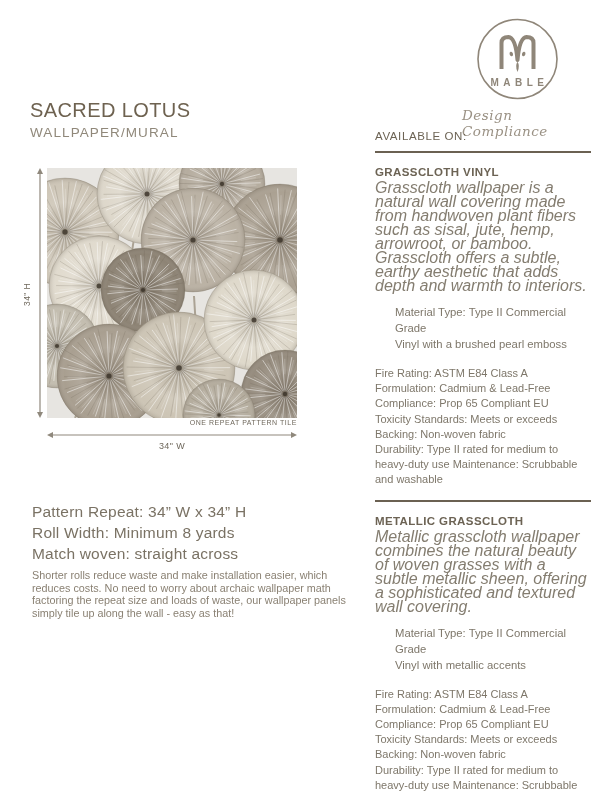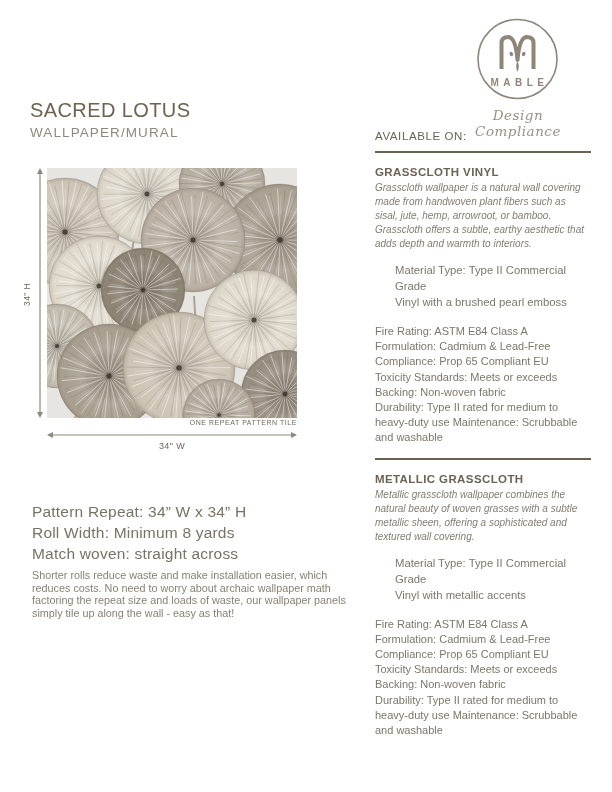--- a/index.html
+++ b/index.html
@@ -6,21 +6,21 @@
   body{
     width:612px;height:792px;position:relative;background:#ffffff;
     font-family:"Liberation Sans",sans-serif;overflow:hidden;
     -webkit-font-smoothing:antialiased;
   }
   
   .title-block{position:absolute;left:30px;top:99px;}
   .doc-title{font-size:20px;font-weight:normal;letter-spacing:.4px;color:#6e6250;}
   .doc-subtitle{font-size:13.5px;letter-spacing:1.1px;color:#90887a;margin-top:3px;}
   
-  .logo{position:absolute;left:462px;top:16px;width:112px;text-align:center;}
+  .logo{position:absolute;left:462px;top:16px;width:112px;text-align:left;}
   .logo svg{display:block;margin:0 auto;}
   .logo-tagline{
     font-family:"DejaVu Serif","Liberation Serif",serif;font-style:italic;
     font-size:13.5px;color:#9a9184;margin-top:3px;letter-spacing:.5px;
   }
   
   .tile{position:absolute;left:47px;top:168px;width:250px;height:250px;}
   .tile svg{display:block;}
   .v-arrow{position:absolute;left:36px;top:168px;}
   .h-arrow{position:absolute;left:47px;top:431px;}
@@ -39,21 +39,21 @@
   
   .specs-left{position:absolute;left:32px;top:501px;width:330px;}
   .spec-line{font-size:15.5px;line-height:21px;color:#7a7264;letter-spacing:.2px;}
   .spec-note{margin-top:5px;font-size:10.8px;line-height:12.6px;color:#8a8173;}
   
   .col-right{position:absolute;left:375px;top:130px;width:216px;}
   .avail-heading{font-size:11.5px;letter-spacing:.6px;color:#6c6354;margin-bottom:9px;}
   .rule{border:none;border-top:2px solid #6b6152;margin:0 0 13px 0;}
   .sec-title{font-size:11.5px;font-weight:bold;letter-spacing:.4px;color:#6c6354;margin-bottom:3px;}
   .sec-desc{
-    font-size:10px;line-height:14px;color:#847d70;font-style:italic;margin-bottom:11px;
+    font-size:16px;line-height:14px;color:#847d70;font-style:italic;margin-bottom:11px;
   }
   .sec-material{font-size:11.3px;line-height:16px;color:#7e776a;white-space:pre-line;margin-bottom:14px;margin-left:20px;}
   .sec-details{font-size:11px;line-height:15.2px;color:#7e776a;white-space:pre-line;margin-bottom:12px;}
 </style>
 </head>
 <body>
 
 <div class="title-block">
   <div class="doc-title">SACRED LOTUS</div>
   <div class="doc-subtitle">WALLPAPER/MURAL</div>

